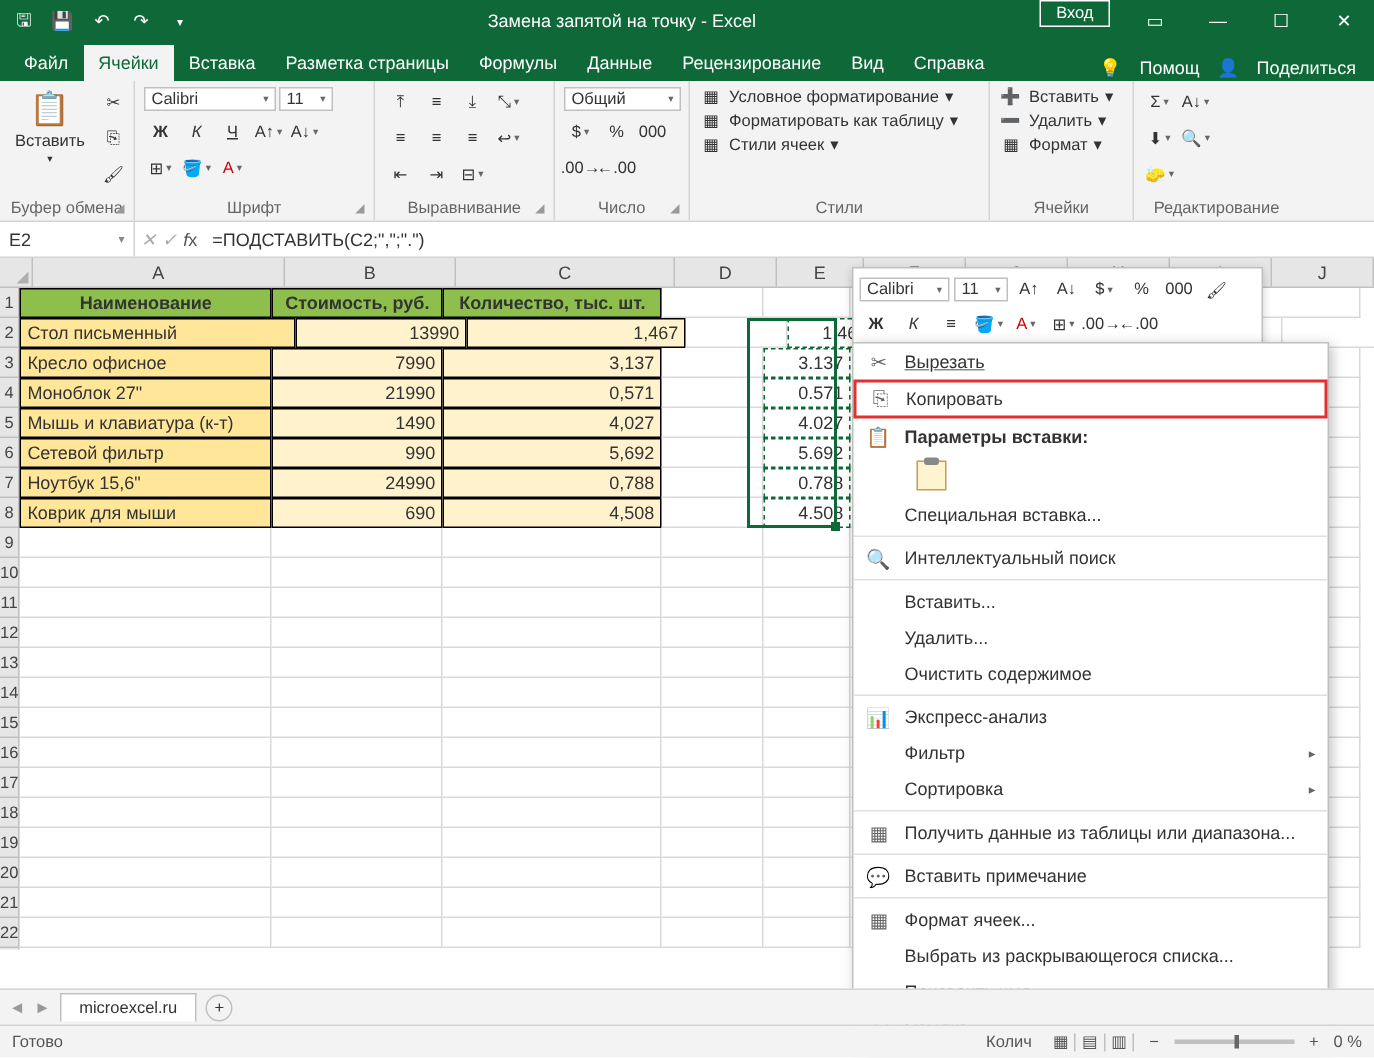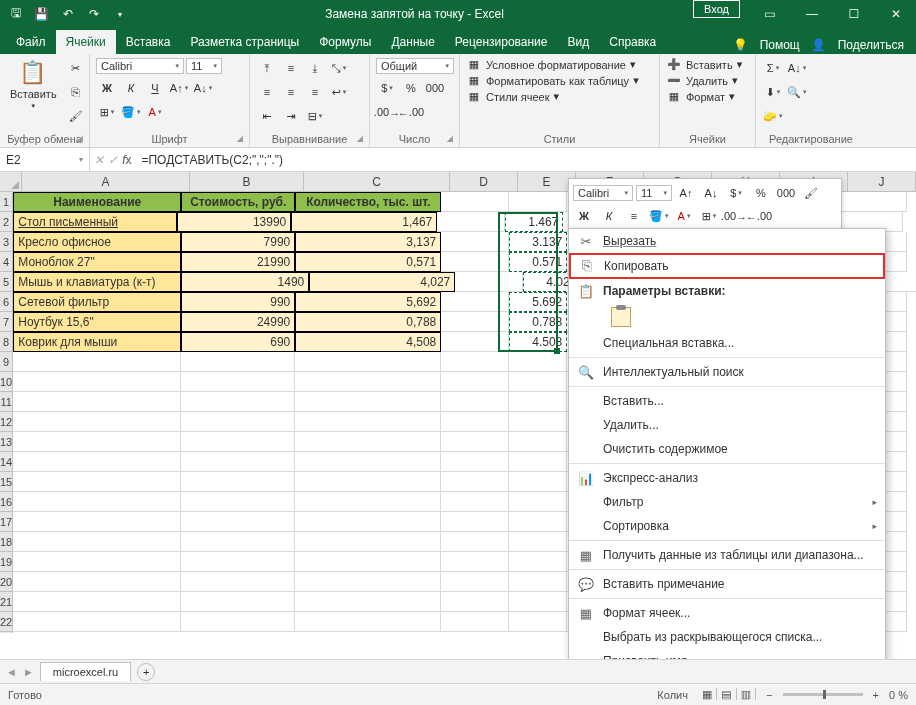--- a/index.html
+++ b/index.html
@@ -308,21 +308,21 @@
           <div class="cell hdr-cell" style="width: 146px;">Количество, тыс. шт.</div>
           <div class="cell" style="width: 68px;"></div>
           <div class="cell" style="width: 58px;"></div>
           <div class="cell" style="width: 68px;"></div>
           <div class="cell" style="width: 68px;"></div>
           <div class="cell" style="width: 68px;"></div>
           <div class="cell" style="width: 68px;"></div>
           <div class="cell" style="width: 68px;"></div>
         </div>
         <div class="row">
-          <div class="cell data-a" style="width: 164px; text-decoration: underline;">Стол письменный</div>
+          <div class="cell data-a" style="width: 184px;">Стол письменный</div>
           <div class="cell data-bc r" style="width: 114px;">13990</div>
           <div class="cell data-bc r" style="width: 146px;">1,467</div>
           <div class="cell" style="width: 68px;"></div>
           <div class="cell sel-e r" style="width: 58px;">1.467</div>
           <div class="cell" style="width: 68px;"></div>
           <div class="cell" style="width: 68px;"></div>
           <div class="cell" style="width: 68px;"></div>
           <div class="cell" style="width: 68px;"></div>
           <div class="cell" style="width: 68px;"></div>
         </div>
@@ -345,21 +345,21 @@
           <div class="cell" style="width: 68px;"></div>
           <div class="cell sel-e r" style="width: 58px;">0.571</div>
           <div class="cell" style="width: 68px;"></div>
           <div class="cell" style="width: 68px;"></div>
           <div class="cell" style="width: 68px;"></div>
           <div class="cell" style="width: 68px;"></div>
           <div class="cell" style="width: 68px;"></div>
         </div>
         <div class="row">
           <div class="cell data-a" style="width: 168px;">Мышь и клавиатура (к-т)</div>
-          <div class="cell data-bc r" style="width: 128px;">1490</div>
+          <div class="cell data-bc r" style="width: 114px;">1490</div>
           <div class="cell data-bc r" style="width: 146px;">4,027</div>
           <div class="cell" style="width: 68px;"></div>
           <div class="cell sel-e r" style="width: 58px;">4.027</div>
           <div class="cell" style="width: 68px;"></div>
           <div class="cell" style="width: 68px;"></div>
           <div class="cell" style="width: 68px;"></div>
           <div class="cell" style="width: 68px;"></div>
           <div class="cell" style="width: 68px;"></div>
         </div>
         <div class="row">

